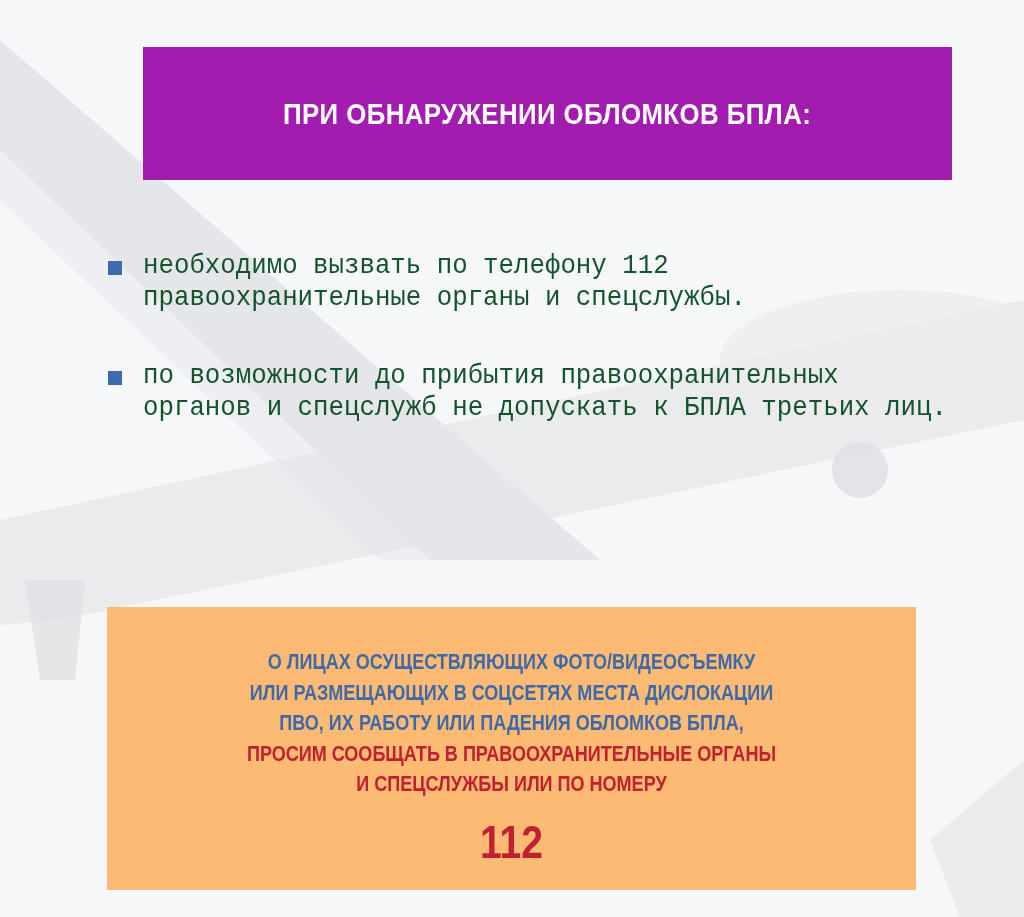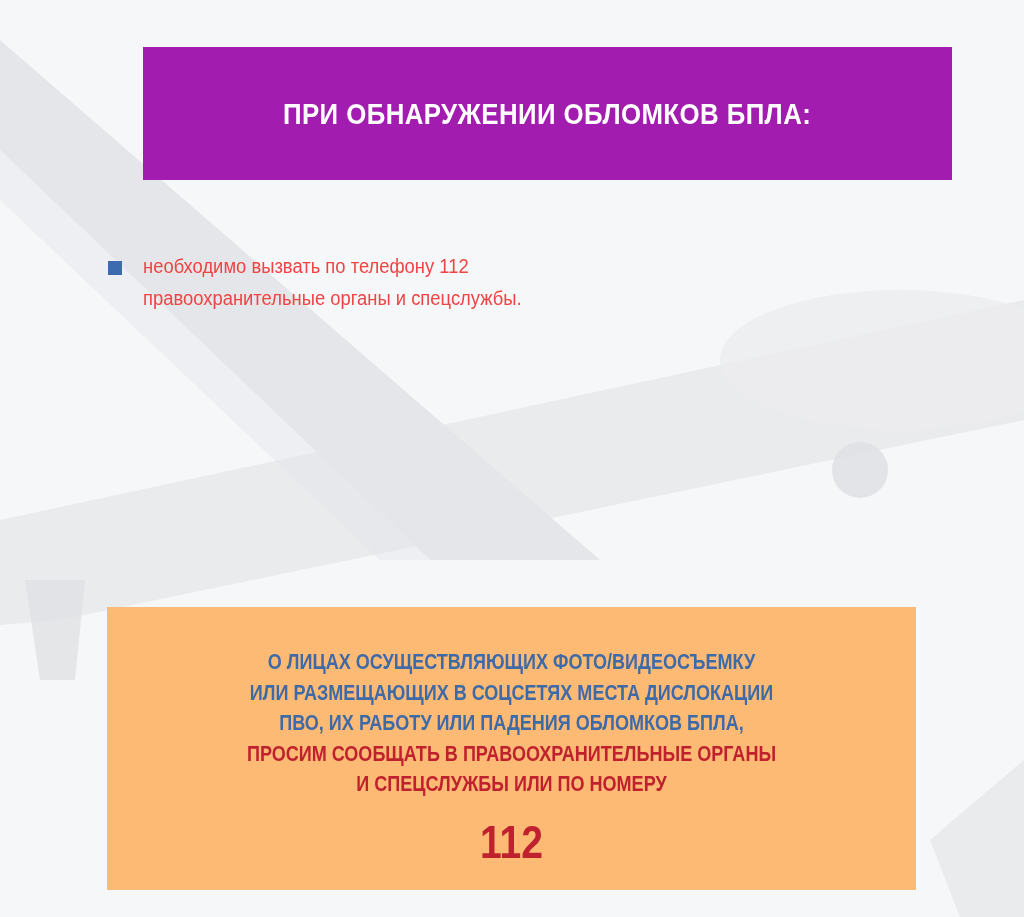--- a/index.html
+++ b/index.html
@@ -18,22 +18,22 @@
   }
   .header-title {
     color: #ffffff; font-weight: 700; font-size: 30px; letter-spacing: 0.5px;
     font-family: "Liberation Sans", sans-serif;
     transform: scaleX(0.86); white-space: nowrap;
   }
 
   .bullets { position: absolute; left: 108px; top: 250px; width: 800px; z-index: 2; }
   .bullet {
     position: relative; padding-left: 35px; margin-bottom: 46px;
-    font-family: Liberation Sans, sans-serif; font-size: 20px; line-height: 32px;
-    color: #ef4444;
+    font-family: Liberation Mono, monospace; font-size: 28px; line-height: 32px;
+    color: #14532d;
   }
   .bullet-square {
     position: absolute; left: 0; top: 11px; width: 14px; height: 14px; background: #3c6baf;
   }
   .bullet-line { display: block; white-space: nowrap; transform-origin: left center; transform: scaleX(0.92); }
 
   .notice-box {
     position: absolute; left: 107px; top: 607px; width: 809px; height: 283px;
     background: #fdba74; z-index: 2; text-align: center;
   }
@@ -74,20 +74,25 @@
 <div class="header-box">
   <span class="header-title">ПРИ ОБНАРУЖЕНИИ ОБЛОМКОВ БПЛА:</span>
 </div>
 
 <div class="bullets">
   <div class="bullet">
     <span class="bullet-square"></span>
     <span class="bullet-line">необходимо вызвать по телефону 112</span>
     <span class="bullet-line">правоохранительные органы и спецслужбы.</span>
   </div>
+  <div class="bullet">
+    <span class="bullet-square"></span>
+    <span class="bullet-line">по возможности до прибытия правоохранительных</span>
+    <span class="bullet-line">органов и спецслужб не допускать к БПЛА третьих лиц.</span>
+  </div>
 </div>
 
 <div class="notice-box">
   <div class="notice-lines">
     <span class="notice-line blue">О ЛИЦАХ ОСУЩЕСТВЛЯЮЩИХ ФОТО/ВИДЕОСЪЕМКУ</span>
     <span class="notice-line blue">ИЛИ РАЗМЕЩАЮЩИХ В СОЦСЕТЯХ МЕСТА ДИСЛОКАЦИИ</span>
     <span class="notice-line blue">ПВО, ИХ РАБОТУ ИЛИ ПАДЕНИЯ ОБЛОМКОВ БПЛА,</span>
     <span class="notice-line red">ПРОСИМ СООБЩАТЬ В ПРАВООХРАНИТЕЛЬНЫЕ ОРГАНЫ</span>
     <span class="notice-line red">И СПЕЦСЛУЖБЫ ИЛИ ПО НОМЕРУ</span>
   </div>

